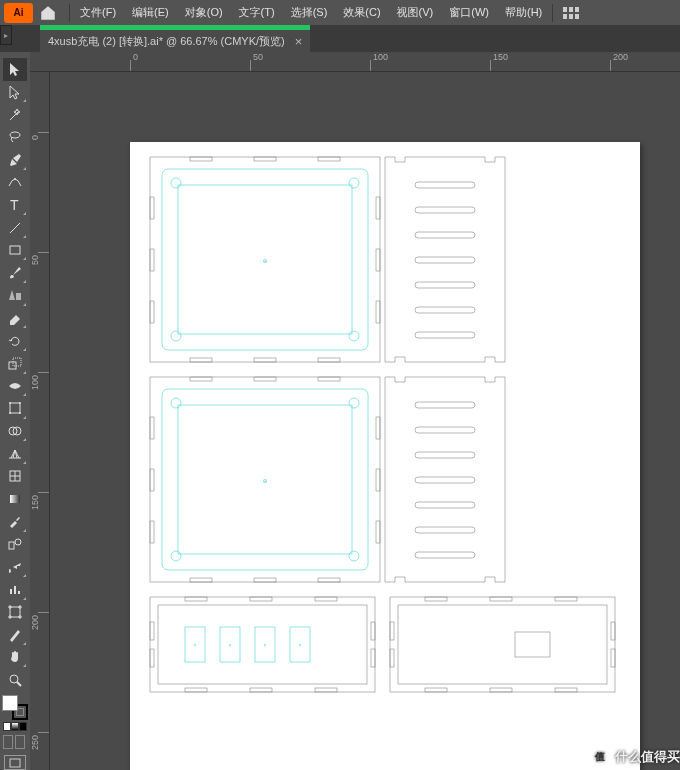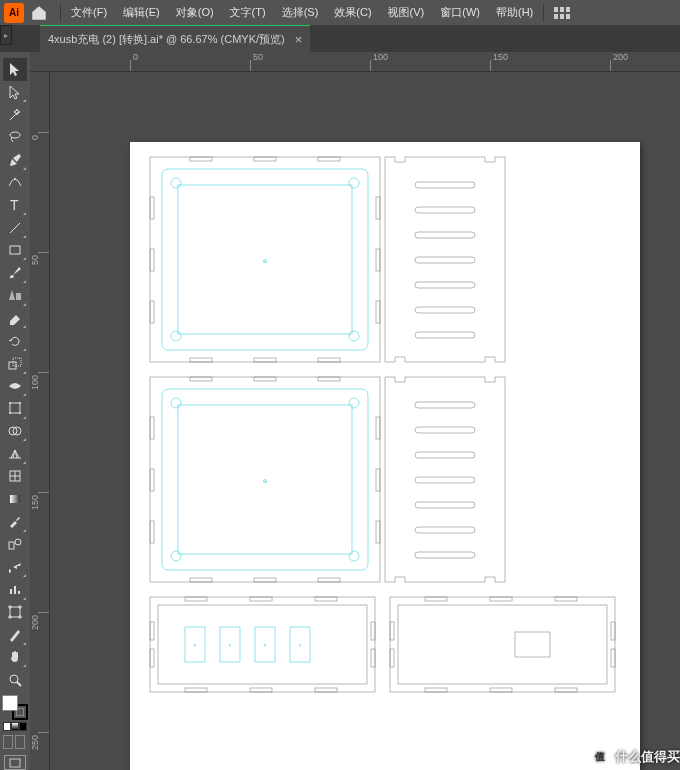--- a/index.html
+++ b/index.html
@@ -1,26 +1,26 @@
 <!DOCTYPE html>
 <html><head>
 <meta charset="utf-8">
 <style>
 * { margin: 0; padding: 0; box-sizing: border-box; font-family: "Microsoft YaHei", sans-serif; }
 body { width: 680px; height: 770px; background: #4a4a4a; overflow: hidden; position: relative; }
 
 .menubar { height: 25px; background: #535353; display: flex; align-items: center; padding: 0 4px; color: #e0e0e0; font-size: 11px; }
-.menubar .logo { width: 20px; height: 20px; background: #ff6600; color: #330000; display: flex; align-items: center; justify-content: center; font-weight: bold; font-size: 10px; border-radius: 3px; margin-right: 6px; }
+.menubar .logo { width: 29px; height: 20px; background: #ff6600; color: #330000; display: flex; align-items: center; justify-content: center; font-weight: bold; font-size: 10px; border-radius: 3px; margin-right: 6px; }
 .menubar .home { width: 18px; height: 18px; margin-right: 10px; display: flex; align-items: center; justify-content: center; }
 .menubar .menu-item { padding: 0 8px; cursor: default; }
 .menubar .sep { width: 1px; height: 18px; background: #3a3a3a; margin: 0 2px; }
 .menubar .grid-icon { margin-left: 8px; width: 16px; height: 12px; }
 
 .tabbar { height: 27px; background: #3a3a3a; display: flex; align-items: center; padding-left: 40px; }
-.tabbar .tab { height: 27px; background: #4a4a4a; color: #d0d0d0; font-size: 11px; display: flex; align-items: center; padding: 0 8px; border-top: 1px solid #22c55e; }
+.tabbar .tab { height: 27px; background: #4a4a4a; color: #d0d0d0; font-size: 11px; display: flex; align-items: center; padding: 0 8px; border-top: 5px solid #22c55e; }
 .tabbar .tab .close { margin-left: 10px; font-size: 13px; color: #bbb; }
 
 .workspace { display: flex; height: calc(100% - 52px); }
 
 .toolcol { width: 30px; background: #535353; display: flex; flex-direction: column; align-items: center; padding-top: 6px; gap: 0; }
 .tool { width: 24px; height: 24px; display: flex; align-items: center; justify-content: center; color: #d8d8d8; cursor: pointer; position: relative; }
 .tool.sel { background: #383838; }
 .tool .corner { position: absolute; right: 1px; bottom: 1px; width: 0; height: 0; border-right: 3px solid #aaa; border-top: 3px solid transparent; }
 .tool svg { width: 16px; height: 16px; }
 

